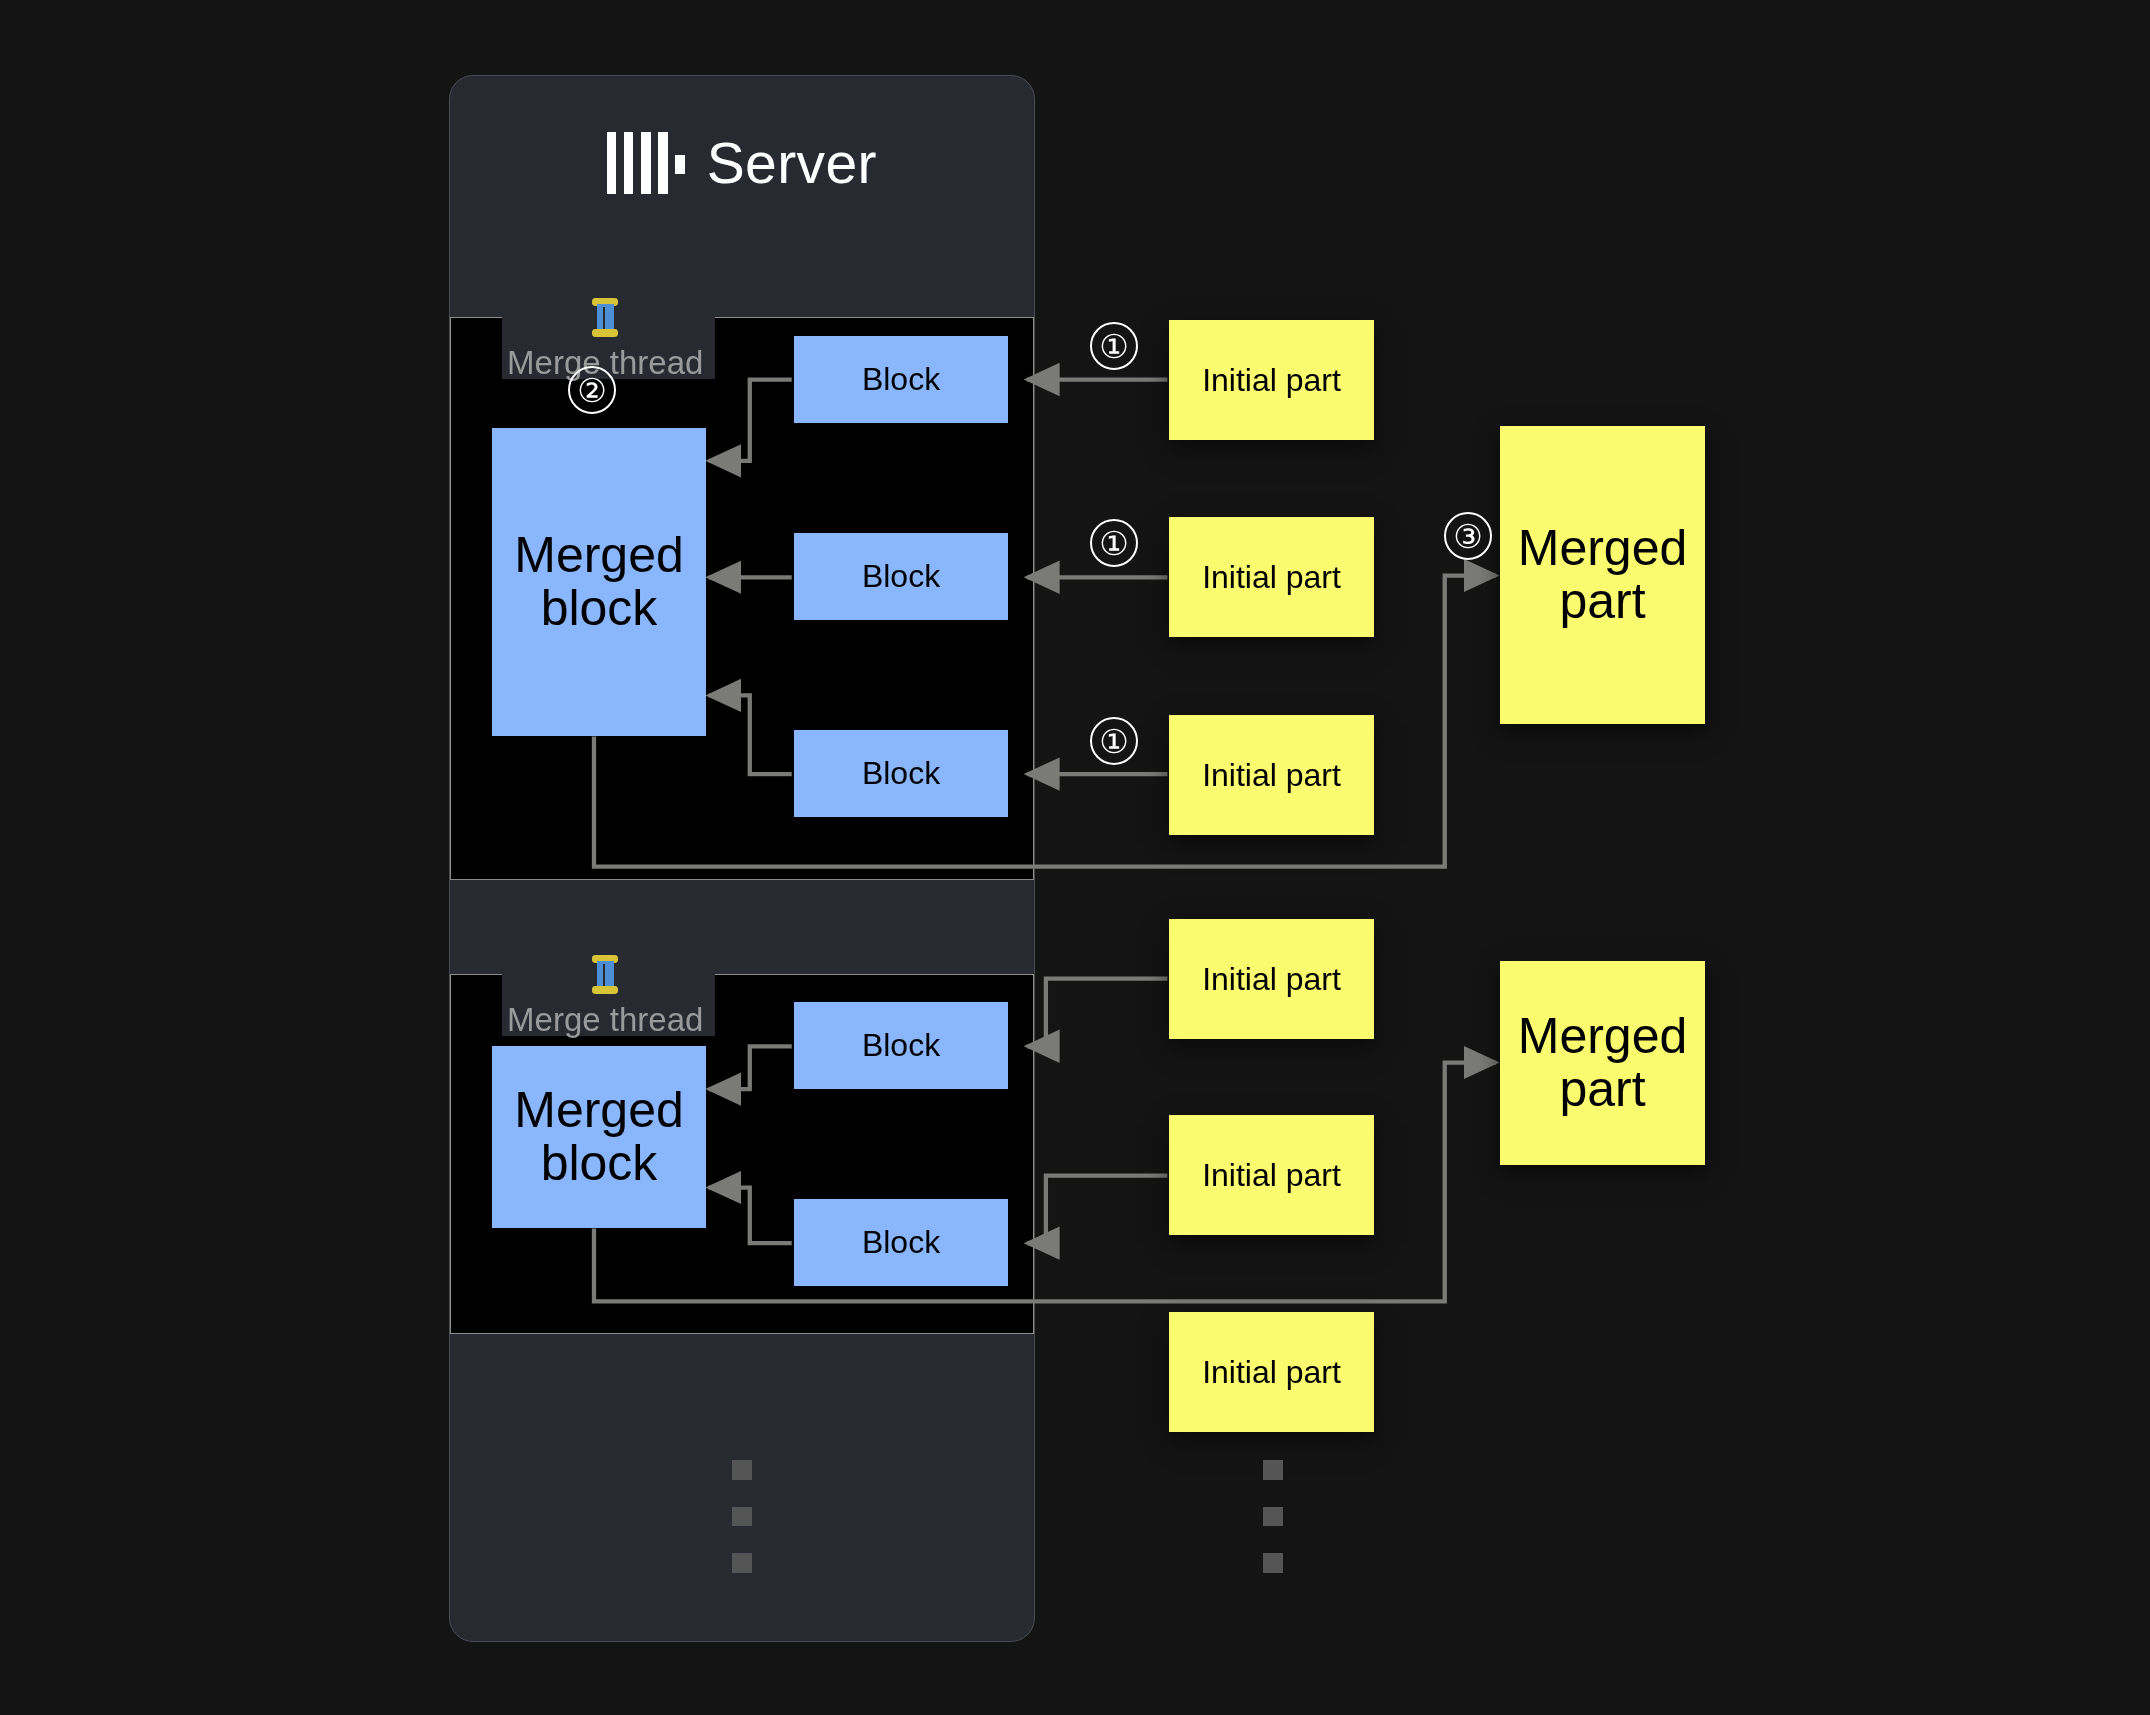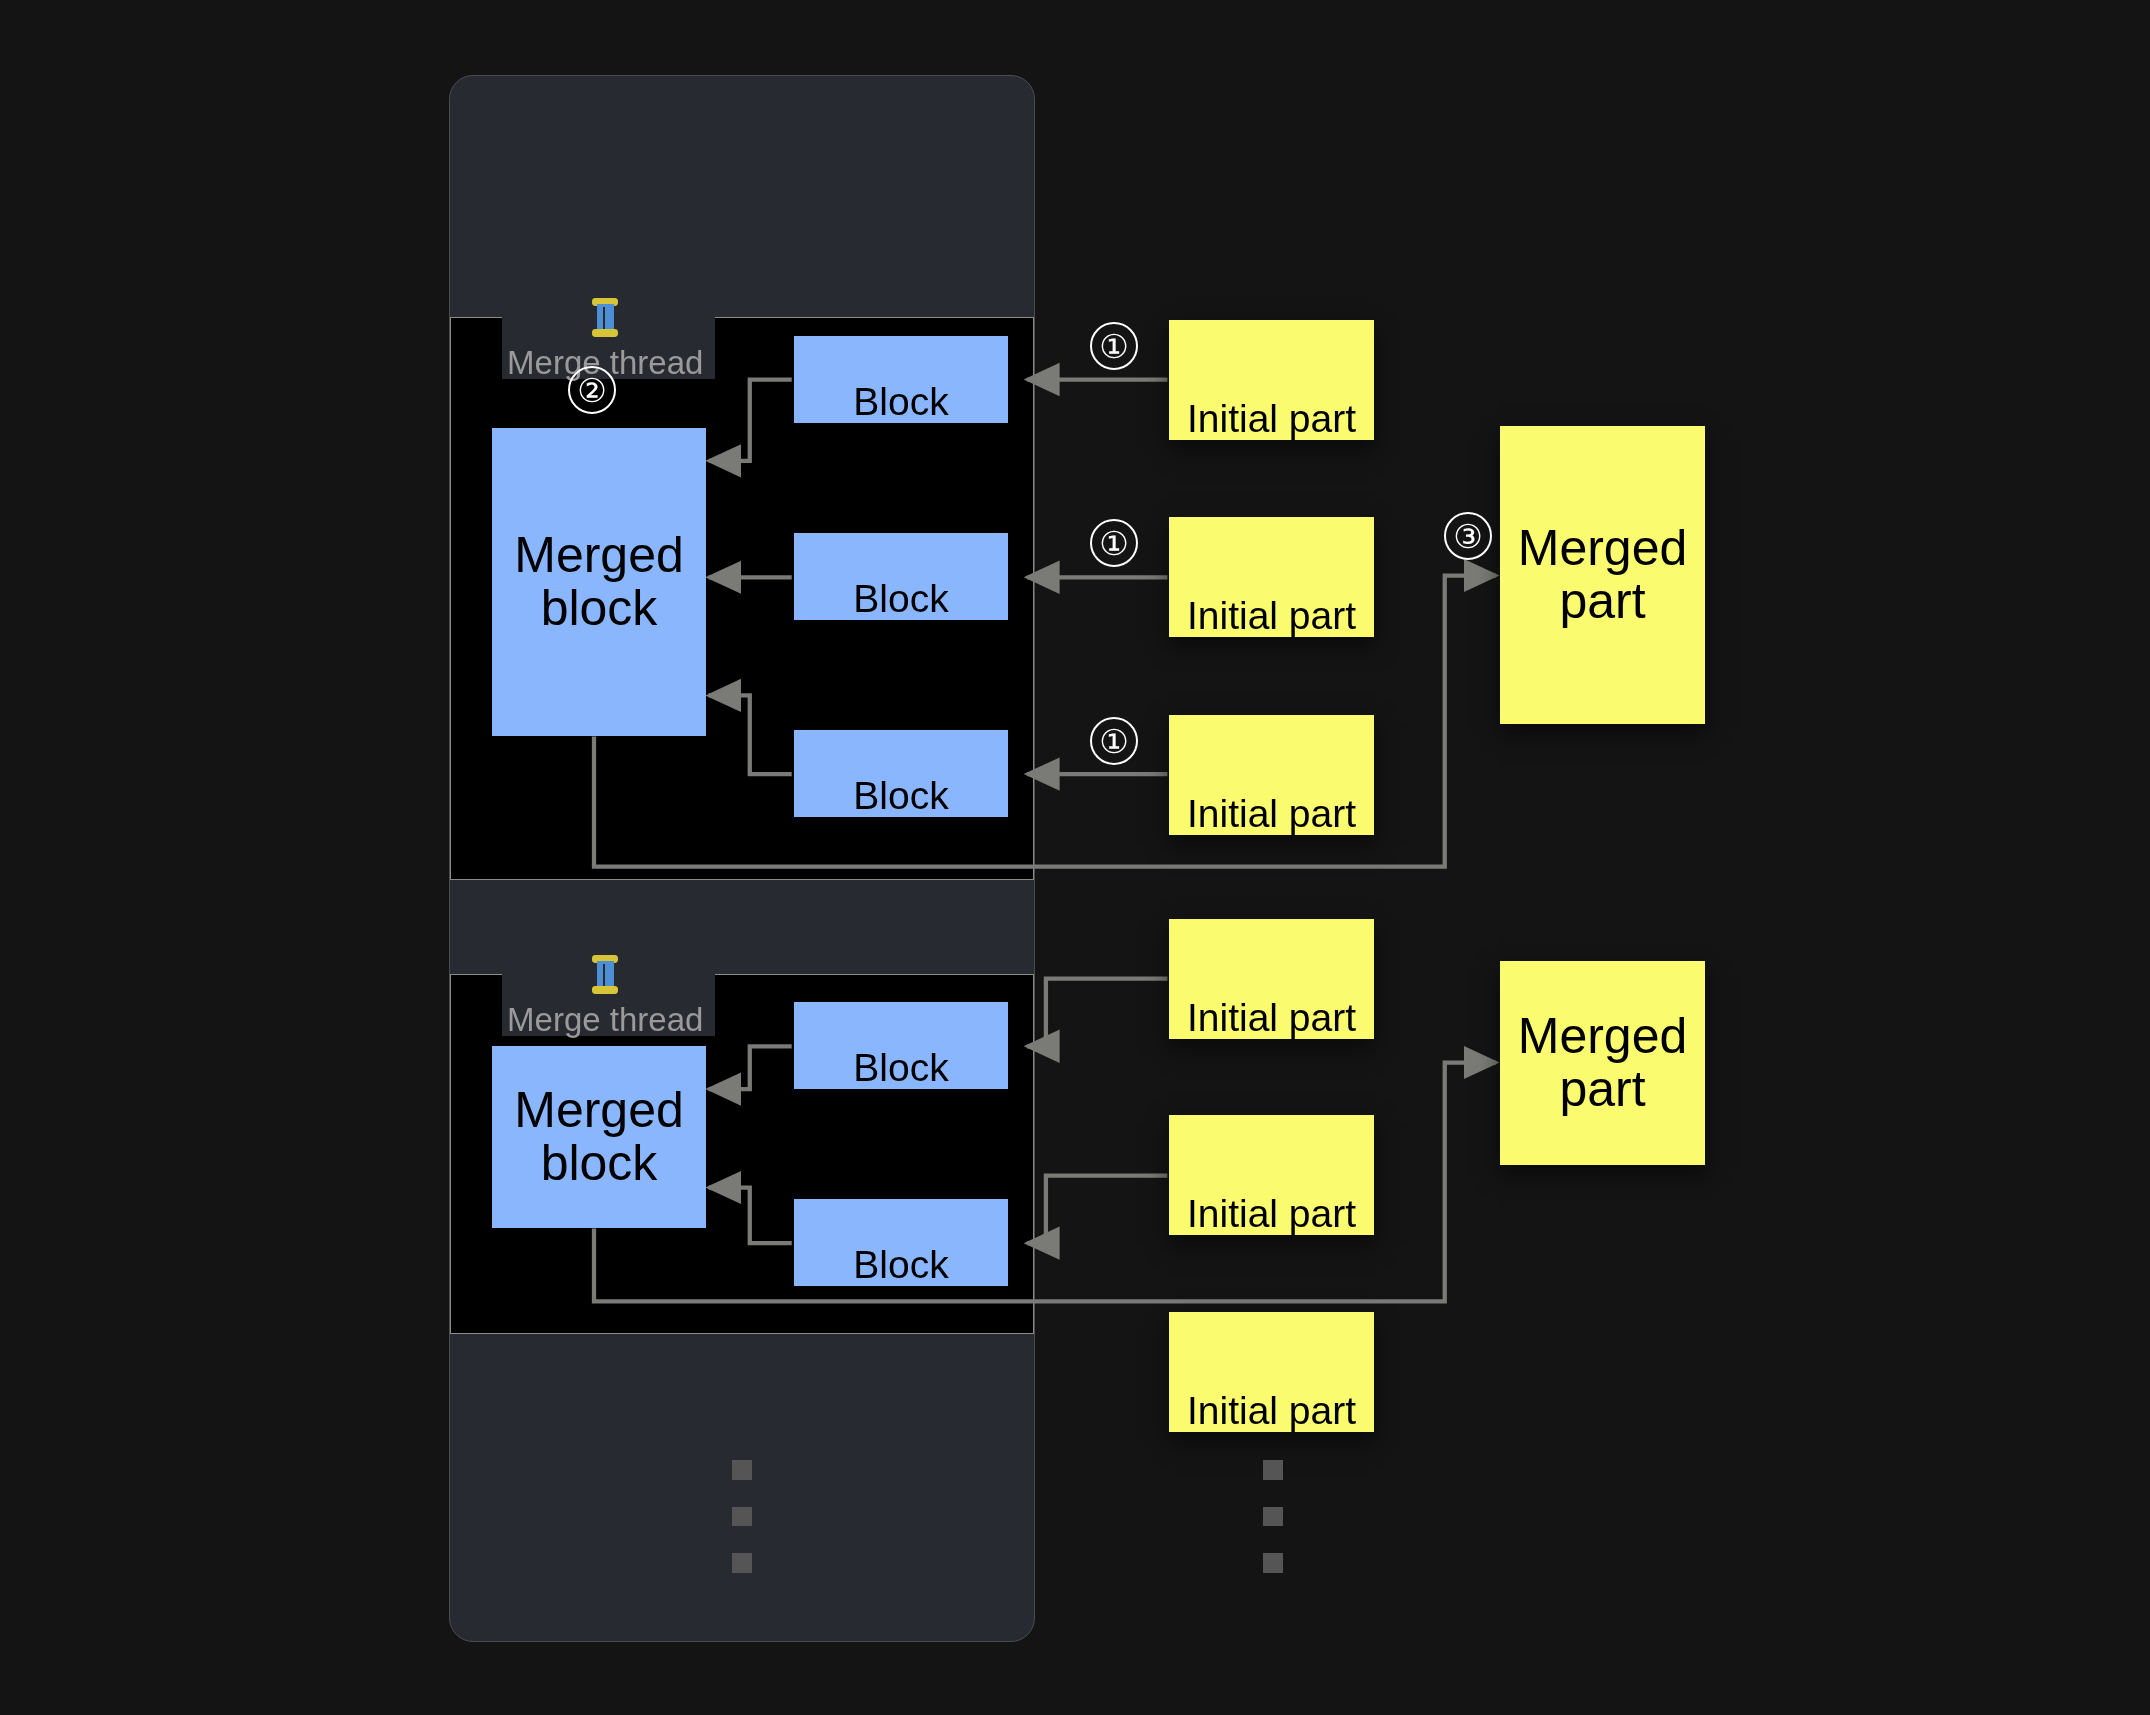--- a/index.html
+++ b/index.html
@@ -131,21 +131,21 @@
     line-height: 1.07;
     box-sizing: border-box;
     z-index: 6;
   }
   .box.blue { background: #8ab6fd; }
   .box.yellow {
     background: #fbfb70;
     box-shadow: 0 8.6px 22px rgba(0,0,0,0.55);
   }
   .box.big { font-size: 50px; }
-  .box.med { font-size: 39px; align-items: flex-end; }
+  .box.med { font-size: 32px; }
 
   
   svg.wires {
     position: absolute;
     left: 0;
     top: 0;
     width: 2150px;
     height: 1716px;
     pointer-events: none;
     z-index: 5;
@@ -177,20 +177,30 @@
     margin-bottom: 27px;
   }
 </style>
 </head>
 <body>
 
 <div id="stage">
 
   <div class="server-panel"></div>
 
+  <div class="server-title">
+    <span class="ch-logo">
+      <span class="bar"></span>
+        <span class="bar"></span>
+        <span class="bar"></span>
+        <span class="bar"></span>
+        <span class="dot"></span>
+    </span>
+    <span>Server</span>
+  </div>
 
   <svg class="wires" viewBox="0 0 2512 2004">
     <defs>
       <marker id="ah" markerWidth="9" markerHeight="9" refX="7.6" refY="4.5" orient="auto" markerUnits="strokeWidth">
         <path d="M0,0.6 L8.4,4.5 L0,8.4 z" fill="#7a7a76"></path>
       </marker>
     </defs>
     <g stroke="#7a7a76" stroke-width="5" fill="none" marker-end="url(#ah)">
 
       <path d="M1364,443 L1200,443"></path>

